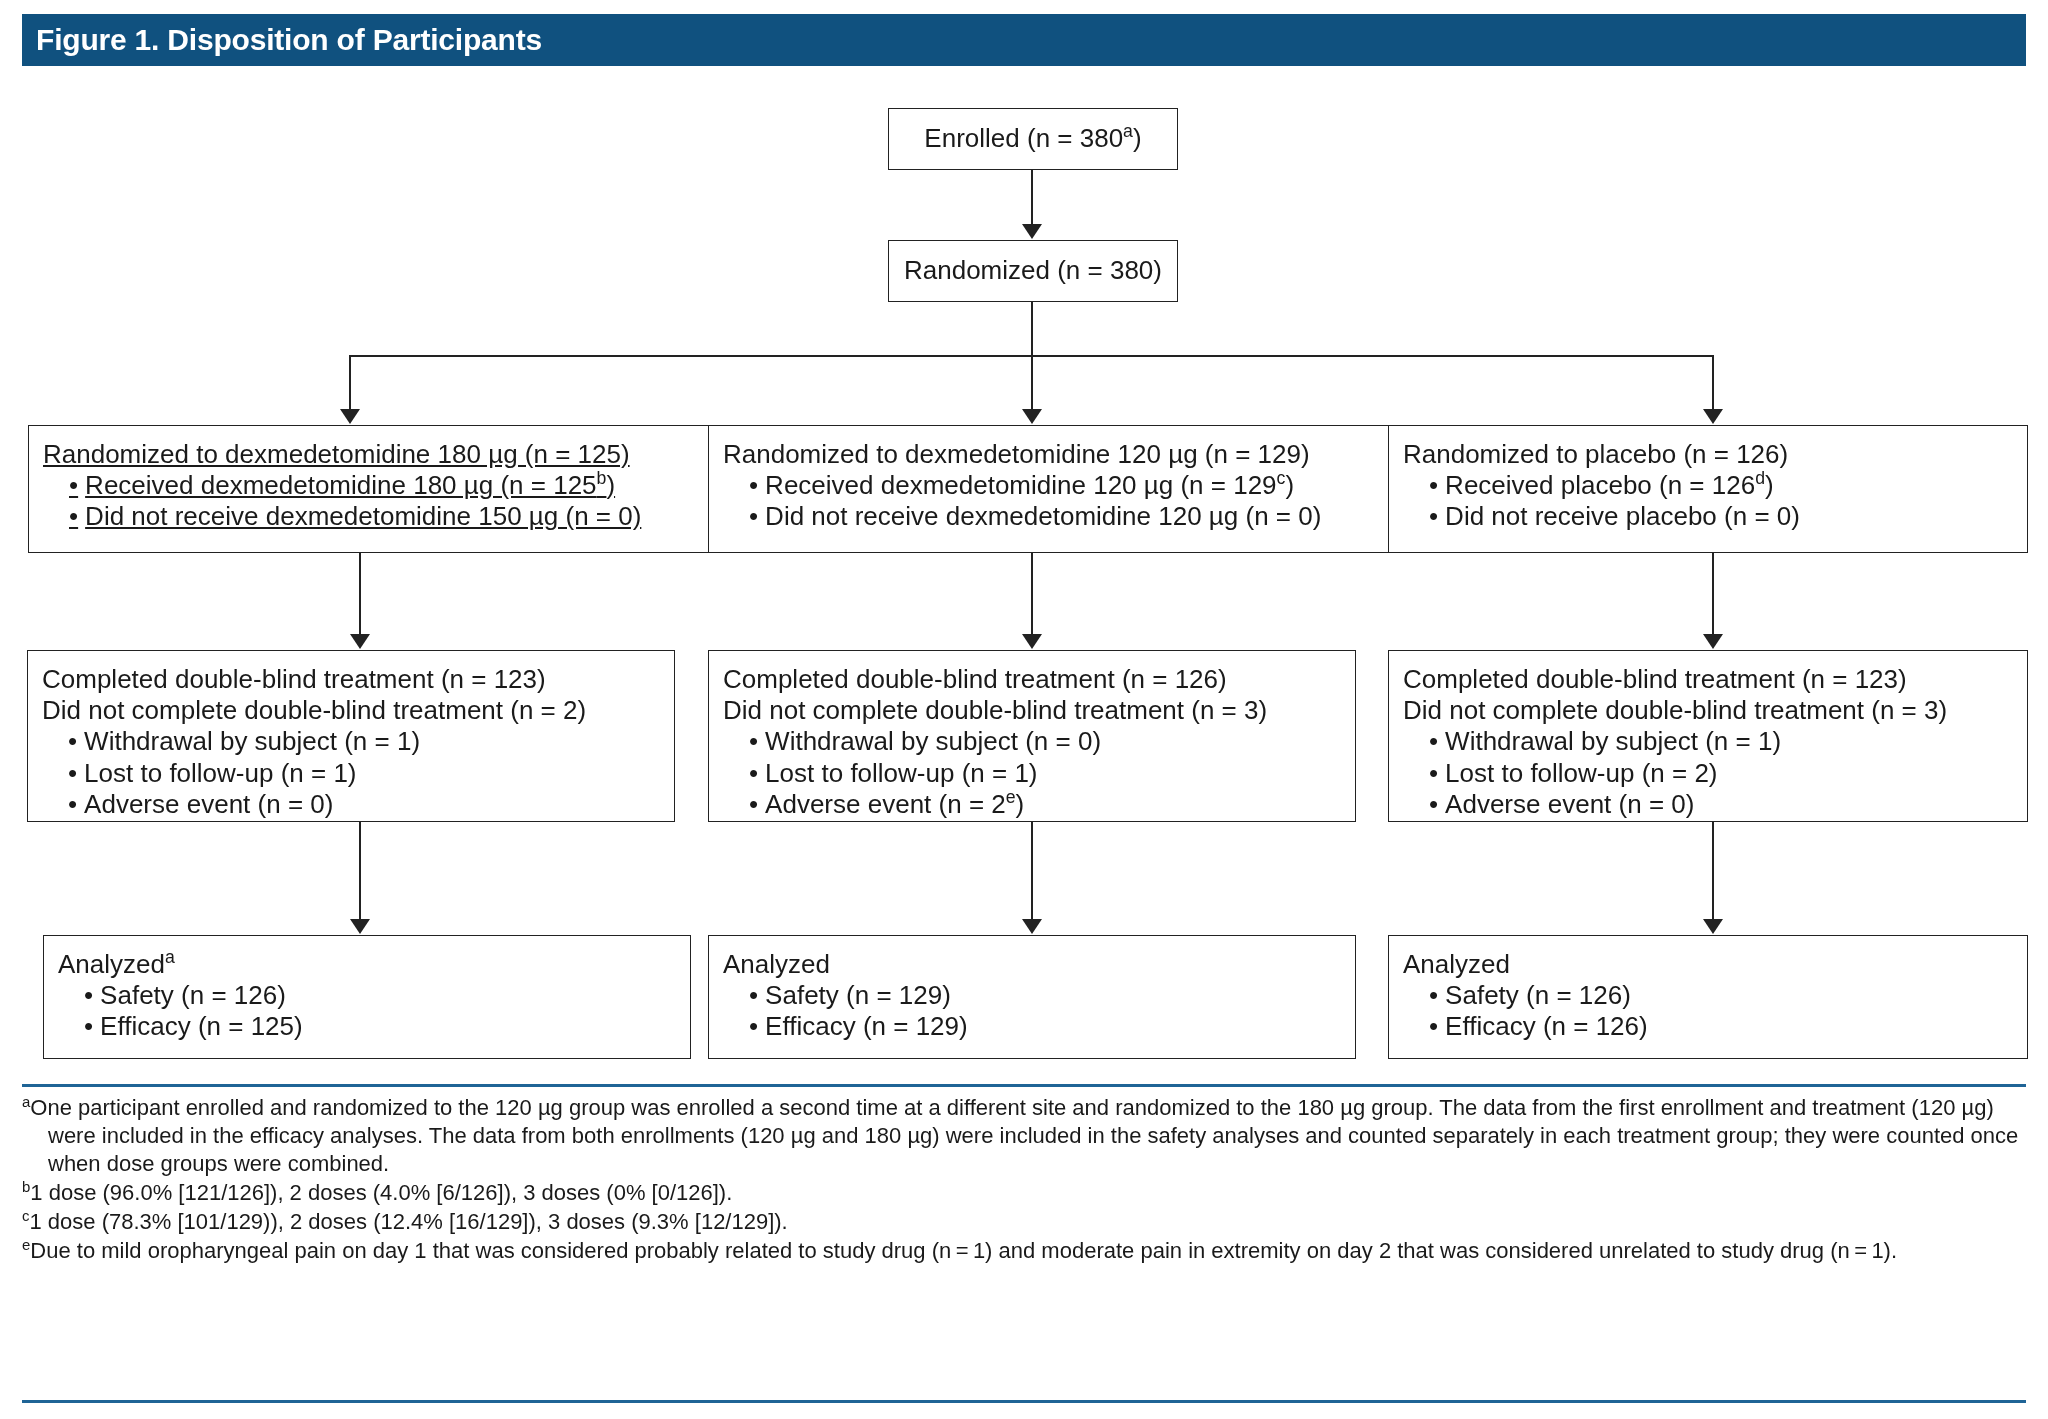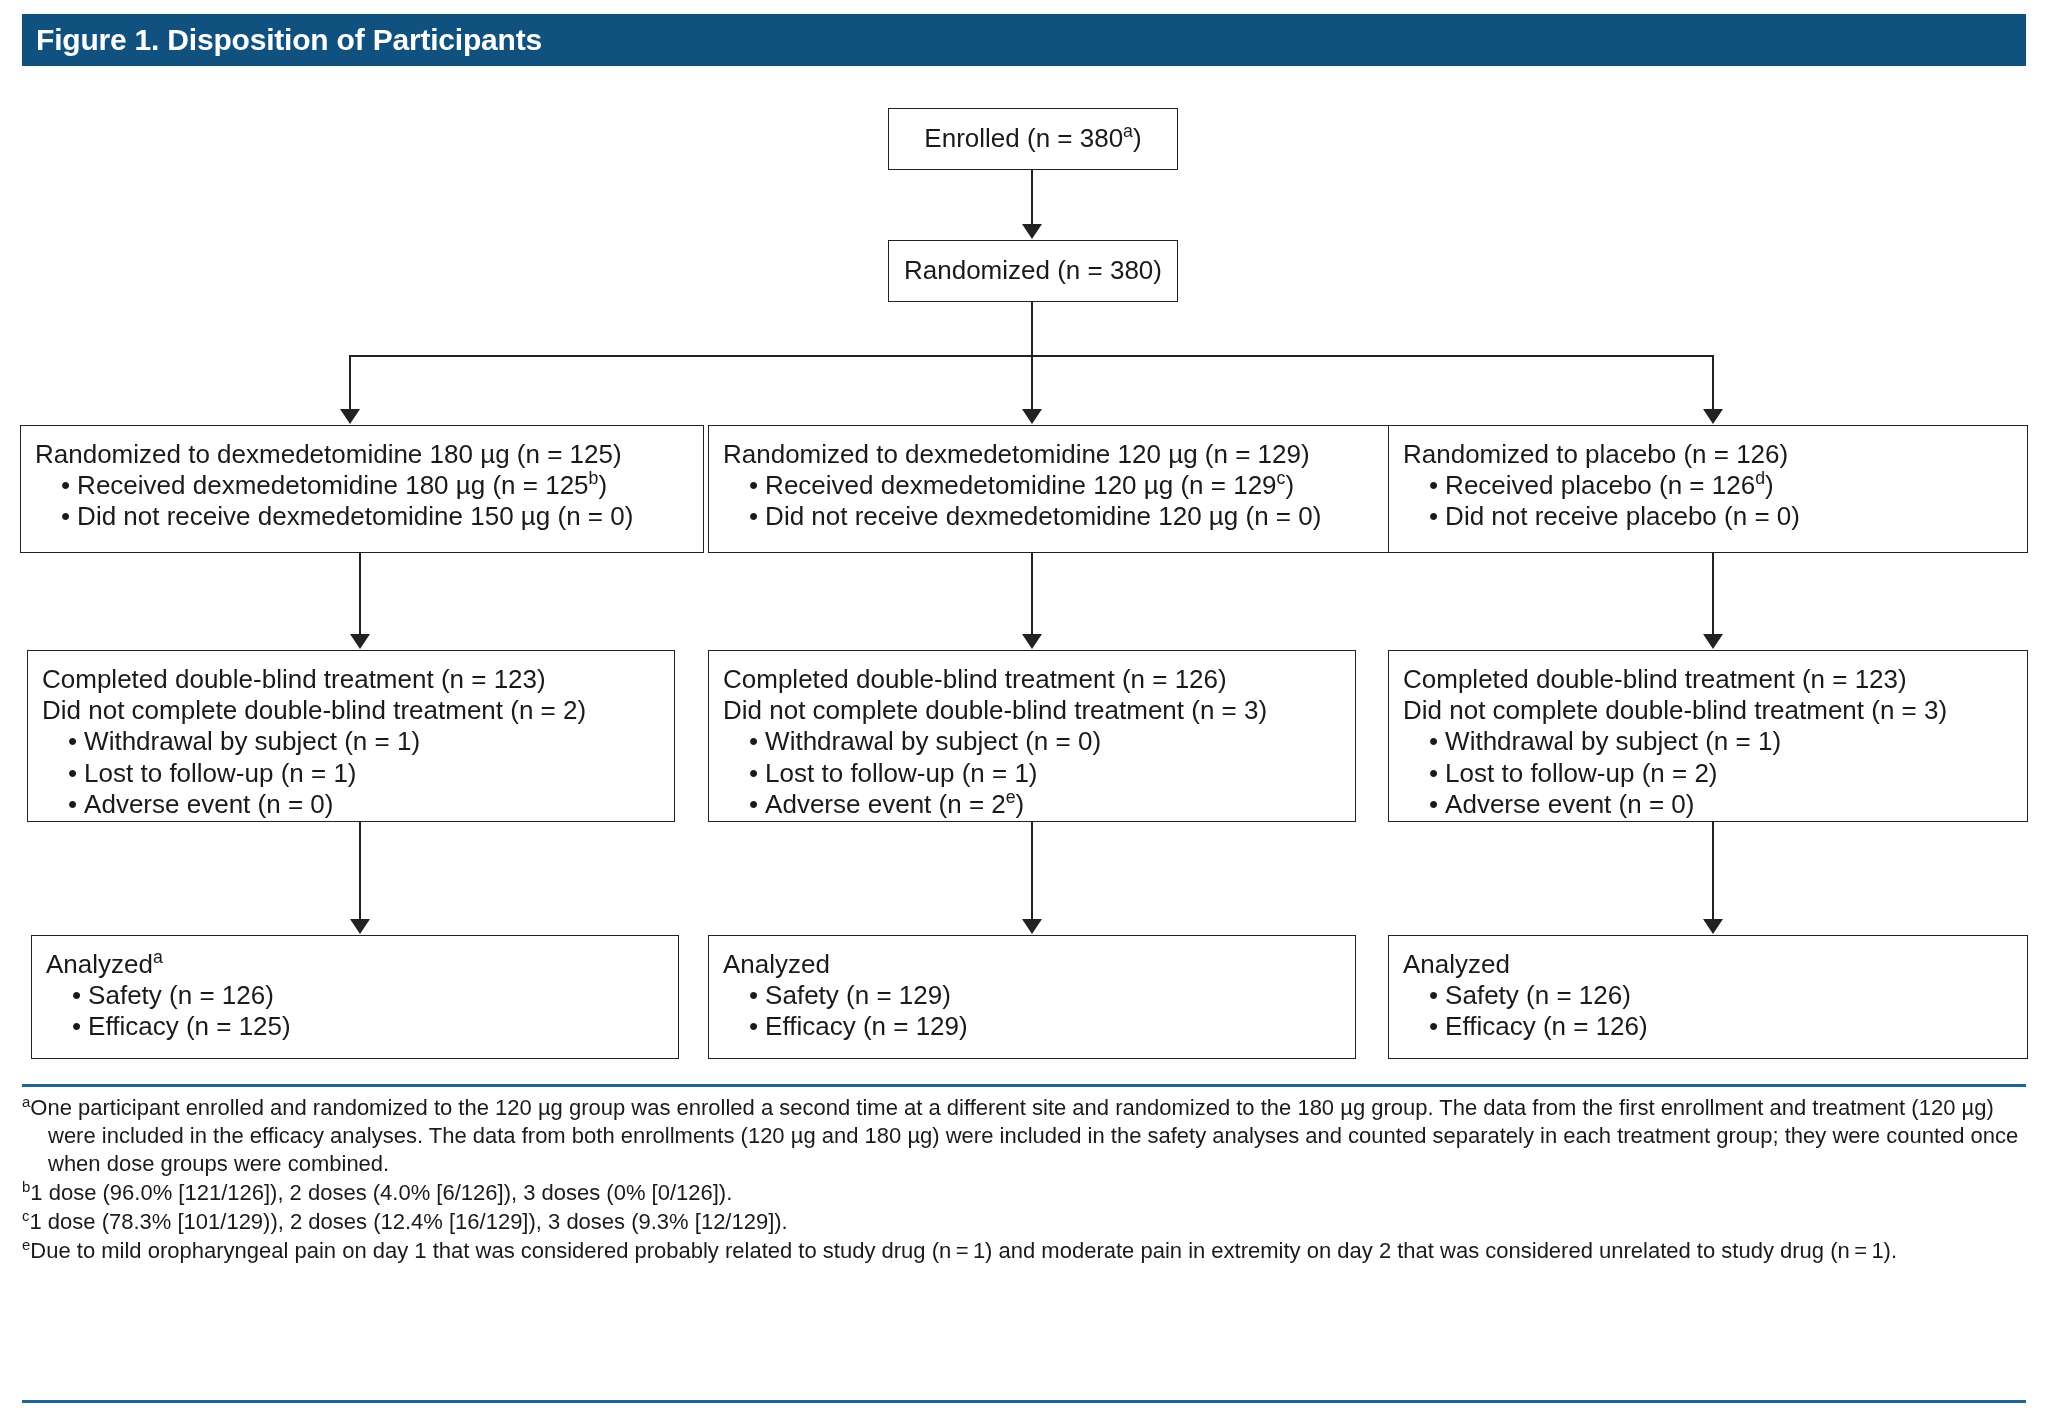--- a/index.html
+++ b/index.html
@@ -37,33 +37,33 @@
   .box .bul{white-space:nowrap;padding-left:26px;}
   .box .bul:before{content:"\2022";margin-right:7px;}
   .center-box{display:flex;align-items:center;justify-content:center;}
 
   
   #box-enrolled{left:888px;top:108px;width:290px;height:62px;}
   #box-randomized{left:888px;top:240px;width:290px;height:62px;}
 
   
   .row1{top:425px;height:128px;padding:13px 14px 0 14px;}
-  #box-r1-a{left:20px;width:684px;}
+  #box-r1-a{left:28px;width:684px;text-decoration:underline;}
   #box-r1-b{left:708px;width:749px;}
   #box-r1-c{left:1388px;width:640px;}
 
   
   .row2{top:650px;height:172px;padding:13px 14px 0 14px;}
   #box-r2-a{left:27px;width:648px;}
   #box-r2-b{left:708px;width:648px;}
   #box-r2-c{left:1388px;width:640px;}
 
   
   .row3{top:935px;height:124px;padding:13px 14px 0 14px;}
-  #box-r3-a{left:31px;width:648px;}
+  #box-r3-a{left:43px;width:648px;}
   #box-r3-b{left:708px;width:648px;}
   #box-r3-c{left:1388px;width:640px;}
 
   sup{font-size:0.68em;line-height:0;vertical-align:super;}
 
   
   .vline{position:absolute;background:#222;width:2.4px;}
   .hline{position:absolute;background:#222;height:2.2px;}
   .arrow{
     position:absolute;width:0;height:0;

